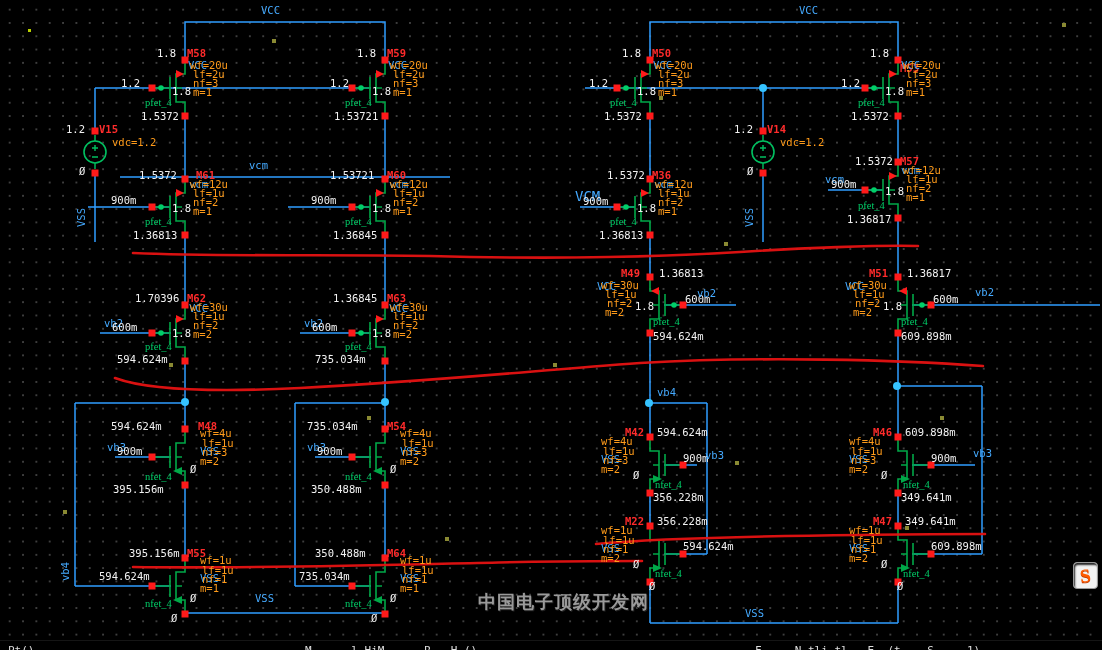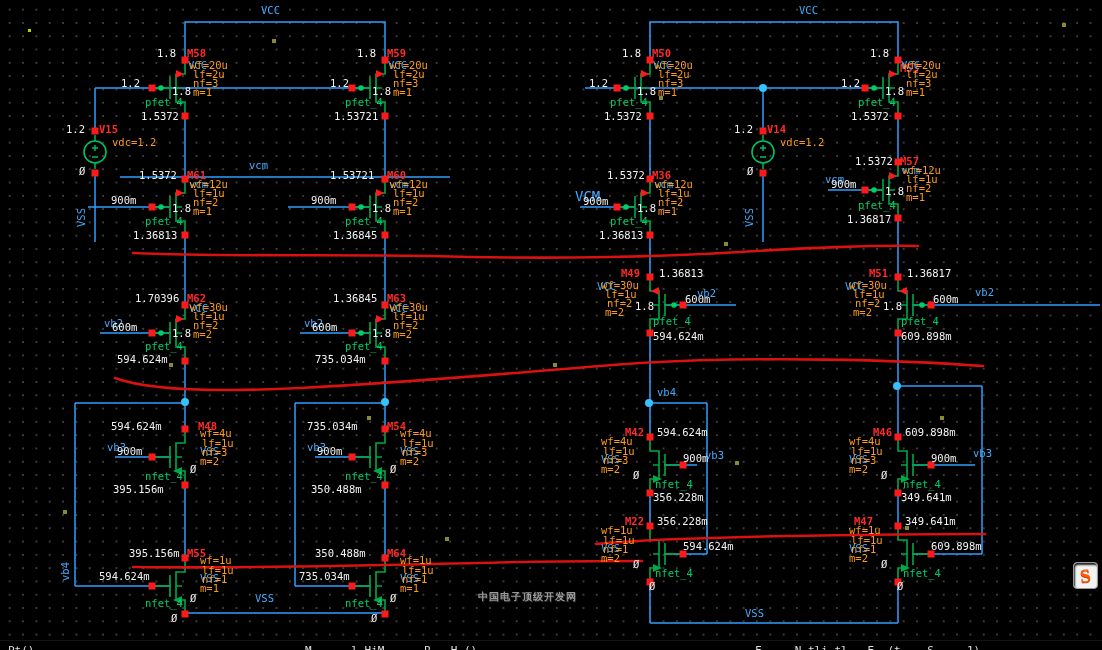--- a/index.html
+++ b/index.html
@@ -12,35 +12,35 @@
     font-family:"DejaVu Sans Mono", monospace;
   }
   svg.layer{position:absolute;left:0;top:0;pointer-events:none;}
   .lbl{
     position:absolute;white-space:pre;line-height:9px;font-size:10.5px;
     font-family:"DejaVu Sans Mono", monospace;letter-spacing:0;
   }
   .w{color:#f2f2f2;}
   .r{color:#ff2b2b;font-weight:bold;}
   .o{color:#ff9b1a;}
-  .g{color:#00cf68;}
+  .g{color:#00cf68;font-family:Liberation Serif, serif;}
   .c{color:#45aaff;}
   .cb{color:#45aaff;font-size:14px;line-height:12px;}
   .rot{transform:rotate(-90deg);transform-origin:0 0;}
   .statusbar{position:absolute;left:0;top:640px;width:1102px;height:10px;background:#000;border-top:1px solid #151515;}
   .statusbar span{position:absolute;top:3px;color:#ddd;font-size:11px;font-family:"DejaVu Sans Mono",monospace;white-space:pre;}
   .watermark{position:absolute;left:478px;top:588px;width:220px;pointer-events:none;}
   .wm-title{
     font-family:"Liberation Serif","DejaVu Serif",serif;font-weight:bold;
     font-size:33px;letter-spacing:9px;color:#5b21c8;
     text-shadow:-1px 0 #e8e8e8,1px 0 #e8e8e8,0 -1px #e8e8e8,0 1px #e8e8e8;
   }
   .wm-sub{
     margin-top:2px;font-family:"DejaVu Sans",sans-serif;font-weight:bold;
-    font-size:10px;color:#9a9a9a;letter-spacing:1px;text-shadow:1px 1px 0 #222;
+    font-size:18px;color:#9a9a9a;letter-spacing:1px;text-shadow:1px 1px 0 #222;
   }
   .s-badge{
     position:absolute;left:1073px;top:562px;width:23px;height:25px;background:#f2f2f2;
     border-radius:4px;border:1px solid #999;box-shadow:1px 2px 2px #222 inset, 0 0 2px #000;
     display:flex;align-items:center;justify-content:center;
   }
   .s-badge span{
     color:#ff5a00;font-family:"Liberation Serif","DejaVu Serif",serif;
     font-weight:bold;font-size:19px;transform:rotate(-8deg);text-shadow:0 1px 0 #c23c00;
   }
@@ -331,21 +331,21 @@
       <span class="lbl c" style="left: 901px; top: 61px;">VCC</span>
       <span class="lbl o" style="left: 903px; top: 61px;">wf=20u</span>
       <span class="lbl o" style="left: 906px; top: 70px;">lf=2u</span>
       <span class="lbl o" style="left: 906px; top: 79px;">nf=3</span>
       <span class="lbl o" style="left: 906px; top: 88px;">m=1</span>
       <span class="lbl w" style="left: 841px; top: 79px;">1.2</span>
       <span class="lbl w" style="left: 885px; top: 87px;">1.8</span>
       <span class="lbl g" style="left: 858px; top: 98px;">pfet_4</span>
       <span class="lbl w" style="left: 851px; top: 112px;">1.5372</span>
       <span class="lbl w" style="left: 139px; top: 171px;">1.5372</span>
-      <span class="lbl r" style="left: 187px; top: 171px; text-align: center;">M61</span>
+      <span class="lbl r" style="left: 196px; top: 171px; text-align: center;">M61</span>
       <span class="lbl c" style="left: 189px; top: 180px;">vcm</span>
       <span class="lbl o" style="left: 190px; top: 180px;">wf=12u</span>
       <span class="lbl o" style="left: 193px; top: 189px;">lf=1u</span>
       <span class="lbl o" style="left: 193px; top: 198px;">nf=2</span>
       <span class="lbl o" style="left: 193px; top: 207px;">m=1</span>
       <span class="lbl w" style="left: 111px; top: 196px;">900m</span>
       <span class="lbl w" style="left: 172px; top: 204px;">1.8</span>
       <span class="lbl g" style="left: 145px; top: 217px;">pfet_4</span>
       <span class="lbl w" style="left: 133px; top: 231px;">1.36813</span>
       <span class="lbl w" style="left: 330px; top: 171px;">1.53721</span>
@@ -483,21 +483,21 @@
       <span class="lbl w" style="left: 657px; top: 517px;">356.228m</span>
       <span class="lbl o" style="left: 601px; top: 526px;">wf=1u</span>
       <span class="lbl o" style="left: 603px; top: 536px;">lf=1u</span>
       <span class="lbl c" style="left: 601px; top: 544px;">VSS</span>
       <span class="lbl o" style="left: 603px; top: 545px;">nf=1</span>
       <span class="lbl o" style="left: 601px; top: 554px;">m=2</span>
       <span class="lbl w" style="left: 633px; top: 560px;">Ø</span>
       <span class="lbl w" style="left: 683px; top: 542px;">594.624m</span>
       <span class="lbl g" style="left: 655px; top: 569px;">nfet_4</span>
       <span class="lbl w" style="left: 649px; top: 582px;">Ø</span>
-      <span class="lbl r" style="left: 854px; top: 517px;">M47</span>
+      <span class="lbl r" style="left: 873px; top: 517px;">M47</span>
       <span class="lbl w" style="left: 905px; top: 517px;">349.641m</span>
       <span class="lbl o" style="left: 849px; top: 526px;">wf=1u</span>
       <span class="lbl o" style="left: 851px; top: 536px;">lf=1u</span>
       <span class="lbl c" style="left: 849px; top: 544px;">VSS</span>
       <span class="lbl o" style="left: 851px; top: 545px;">nf=1</span>
       <span class="lbl o" style="left: 849px; top: 554px;">m=2</span>
       <span class="lbl w" style="left: 881px; top: 560px;">Ø</span>
       <span class="lbl w" style="left: 931px; top: 542px;">609.898m</span>
       <span class="lbl g" style="left: 903px; top: 569px;">nfet_4</span>
       <span class="lbl w" style="left: 897px; top: 582px;">Ø</span>

